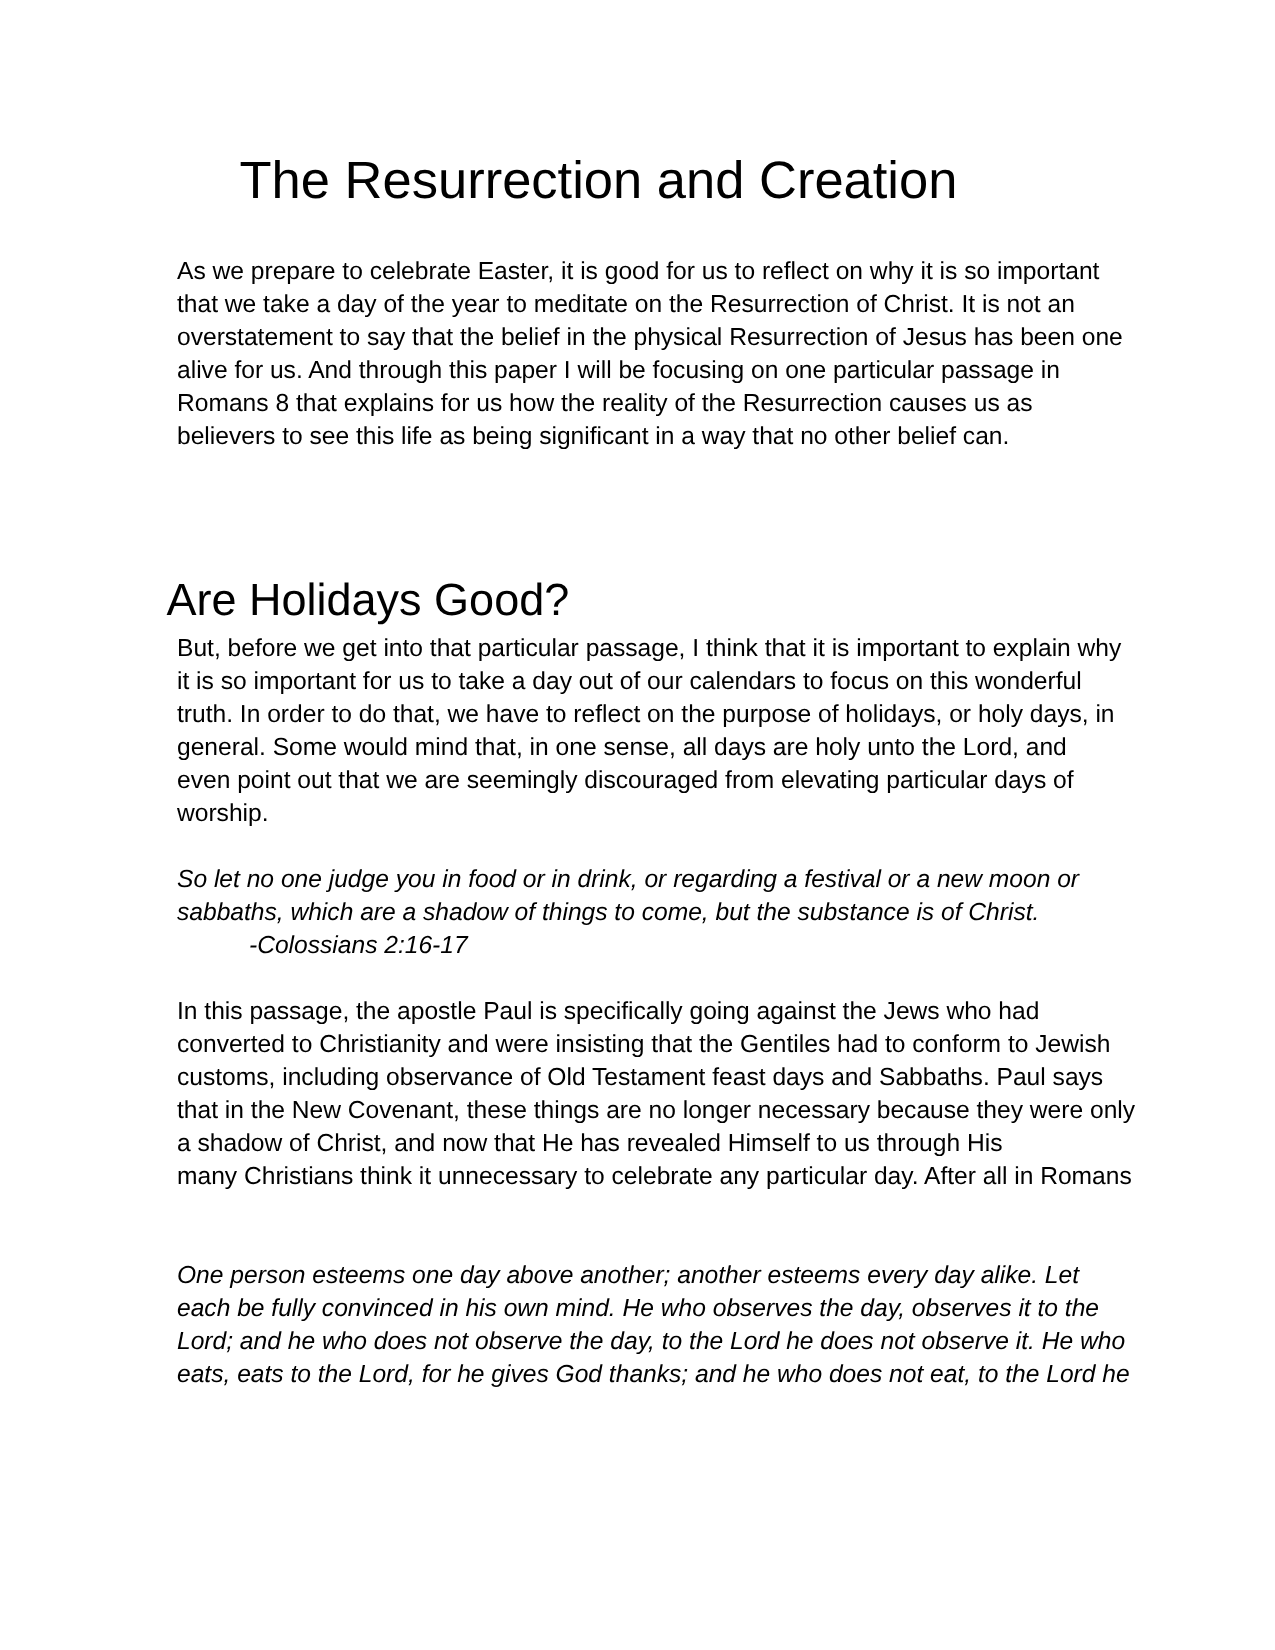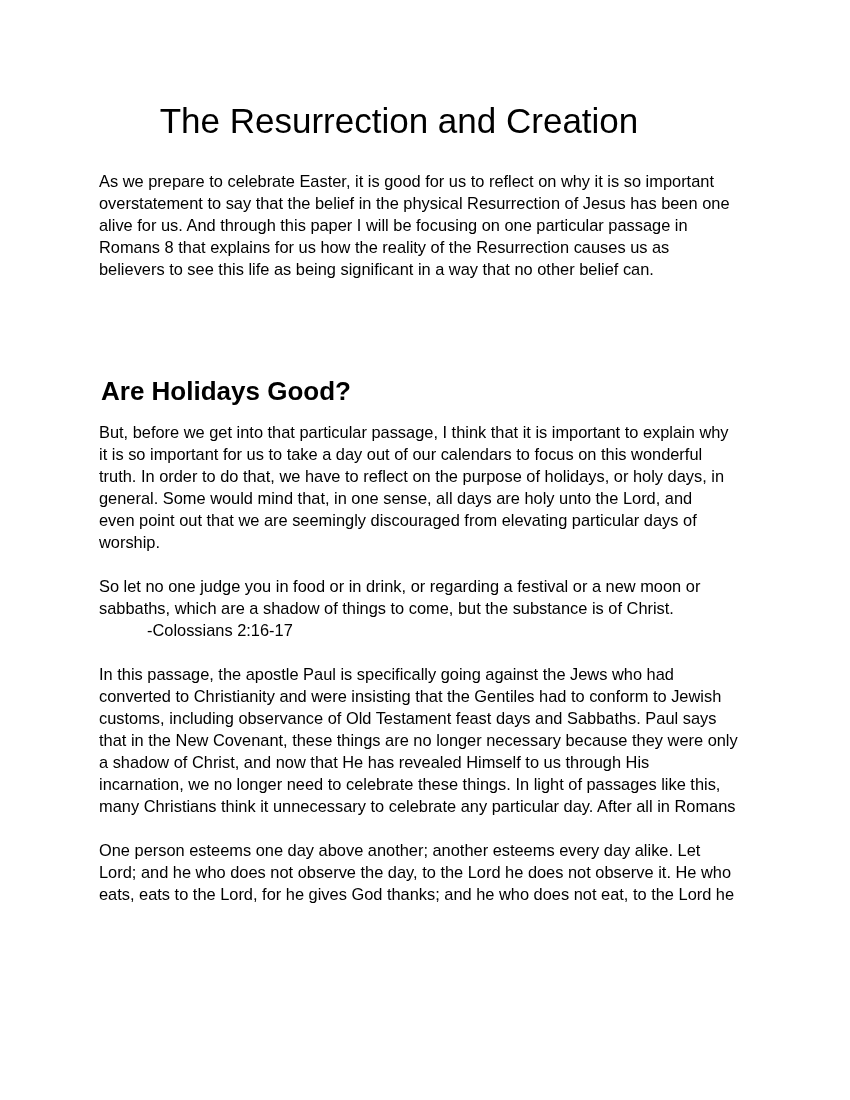--- a/index.html
+++ b/index.html
@@ -7,39 +7,40 @@
     width: 850px; height: 1100px; overflow: hidden;
     font-family: "Liberation Sans", sans-serif; color: #000000;
   }
   .page { position: relative; width: 850px; height: 1100px; }
   .title {
     position: absolute; left: 0; top: 99px; width: 798px;
     text-align: center; font-size: 35px; line-height: 44px; font-weight: normal; margin: 0;
   }
   .h2 {
     position: absolute; left: 100px; top: 373px;
-    font-size: 26px; line-height: 34px; font-weight: bold; margin: 1px;
+    font-size: 30px; line-height: 34px; font-weight: normal; margin: 11px;
   }
-  .block { position: absolute; left: 99px; width: 680px; }
+  .block { position: absolute; left: 118px; width: 680px; }
   .line {
     display: block; white-space: nowrap;
     font-size: 16.4px; line-height: 22px; height: 22px;
   }
-  .italic .line { }
+  .italic .line { font-style: italic; }
   .indent { padding-left: 48px; }
 </style>
 </head>
 <body>
 
 <div class="page">
 
   <h1 class="title">The Resurrection and Creation</h1>
 
   <div class="block" style="top:170px">
     <span class="line">As we prepare to celebrate Easter, it is good for us to reflect on why it is so important</span>
+    <span class="line">that we take a day of the year to meditate on the Resurrection of Christ. It is not an</span>
     <span class="line">overstatement to say that the belief in the physical Resurrection of Jesus has been one</span>
     <span class="line">alive for us. And through this paper I will be focusing on one particular passage in</span>
     <span class="line">Romans 8 that explains for us how the reality of the Resurrection causes us as</span>
     <span class="line">believers to see this life as being significant in a way that no other belief can.</span>
   </div>
 
   <h2 class="h2">Are Holidays Good?</h2>
 
   <div class="block" style="top:421px">
     <span class="line">But, before we get into that particular passage, I think that it is important to explain why</span>
@@ -55,23 +56,23 @@
     <span class="line">sabbaths, which are a shadow of things to come, but the substance is of Christ.</span>
     <span class="line indent">-Colossians 2:16-17</span>
   </div>
 
   <div class="block" style="top:663px">
     <span class="line">In this passage, the apostle Paul is specifically going against the Jews who had</span>
     <span class="line">converted to Christianity and were insisting that the Gentiles had to conform to Jewish</span>
     <span class="line">customs, including observance of Old Testament feast days and Sabbaths. Paul says</span>
     <span class="line">that in the New Covenant, these things are no longer necessary because they were only</span>
     <span class="line">a shadow of Christ, and now that He has revealed Himself to us through His</span>
-    <span class="line">incarnation, we no longer need to celebrate these things. In light of passages like this,</span>
     <span class="line">many Christians think it unnecessary to celebrate any particular day. After all in Romans</span>
   </div>
 
   <div class="block italic" style="top:839px">
     <span class="line">One person esteems one day above another; another esteems every day alike. Let</span>
+    <span class="line">each be fully convinced in his own mind. He who observes the day, observes it to the</span>
     <span class="line">Lord; and he who does not observe the day, to the Lord he does not observe it. He who</span>
     <span class="line">eats, eats to the Lord, for he gives God thanks; and he who does not eat, to the Lord he</span>
   </div>
 
 </div>
 
 </body></html>

